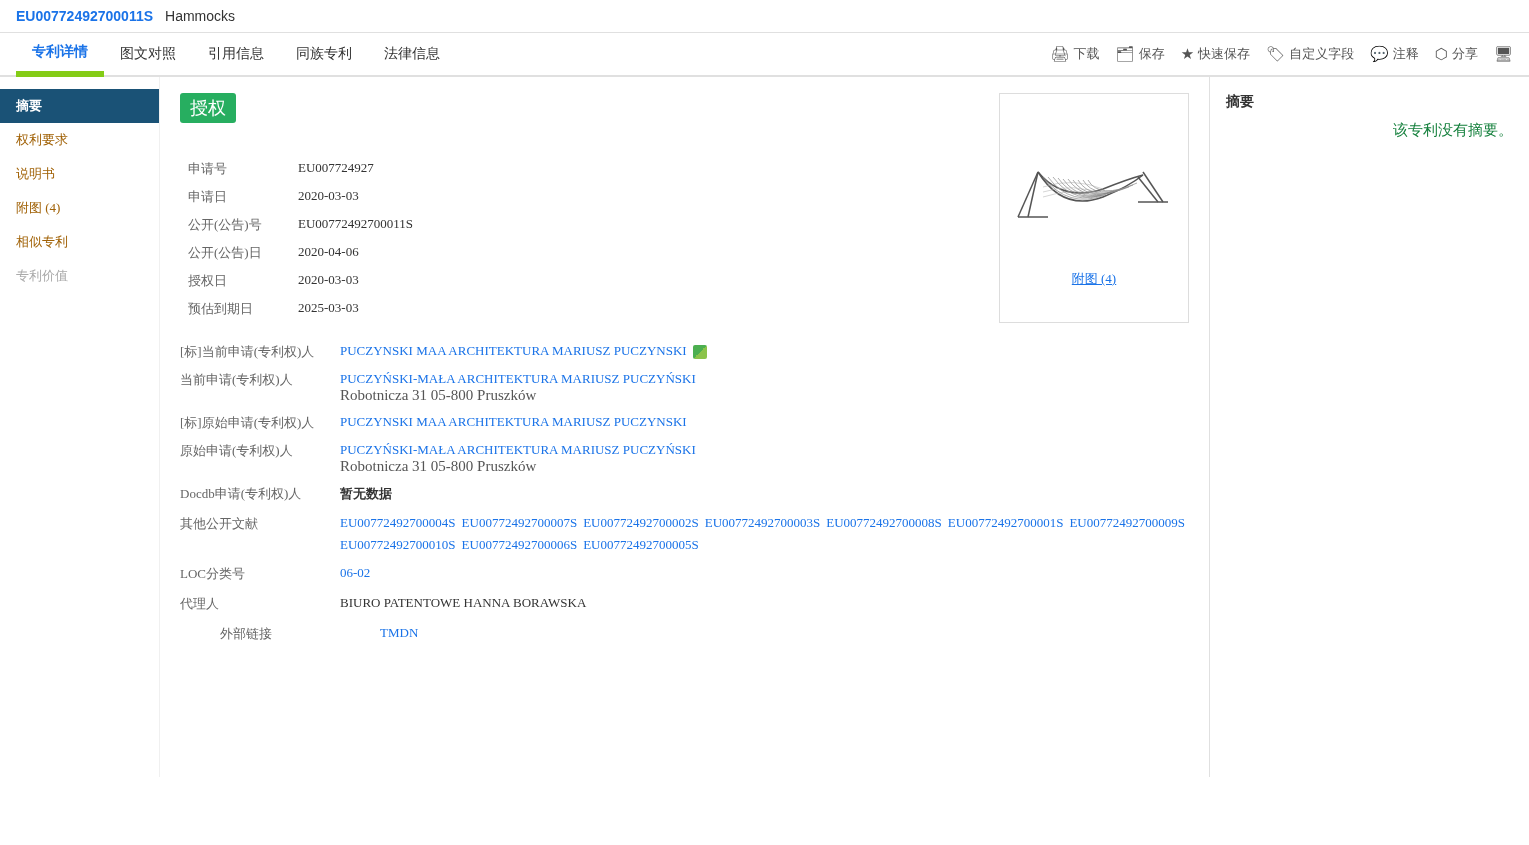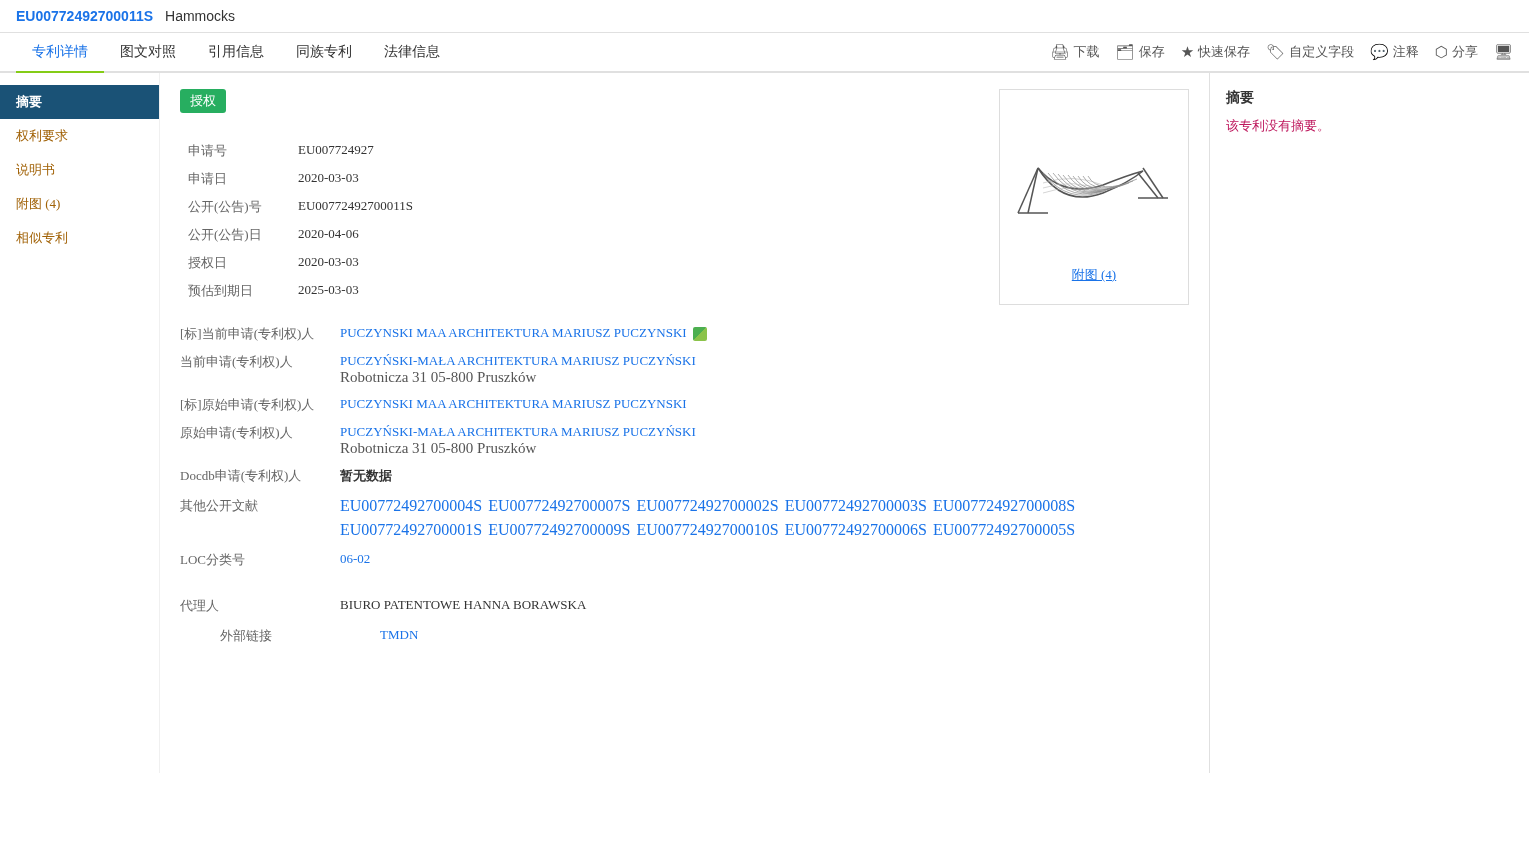--- a/index.html
+++ b/index.html
@@ -6,42 +6,42 @@
     body { font-family: "Microsoft YaHei", "SimHei", Arial, sans-serif; font-size: 13px; color: #333; background: #fff; }
 
     
     .header { padding: 8px 16px; display: flex; align-items: center; gap: 12px; border-bottom: 1px solid #e0e0e0; }
     .header-patent-id { color: #1a73e8; font-size: 14px; font-weight: bold; }
     .header-title { color: #333; font-size: 14px; }
 
     
     .nav-tabs { display: flex; align-items: center; padding: 0 16px; border-bottom: 2px solid #e0e0e0; position: relative; }
     .nav-tab { padding: 10px 16px; font-size: 14px; color: #333; cursor: pointer; position: relative; }
-    .nav-tab.active { color: #1a73e8; border-bottom: 2px solid #84cc16; margin-bottom: -2px; }
+    .nav-tab.active { color: #1a73e8; border-bottom: 6px solid #84cc16; margin-bottom: -2px; font-weight: bold; }
     .nav-actions { margin-left: auto; display: flex; align-items: center; gap: 16px; color: #555; font-size: 13px; }
     .nav-action { display: flex; align-items: center; gap: 4px; cursor: pointer; color: #555; }
     .nav-action-icon { font-size: 15px; }
 
     
     .main-layout { display: flex; min-height: 700px; font-family: Liberation Serif, serif; }
 
     
     .sidebar { width: 160px; padding: 12px 0; border-right: 1px solid #f0f0f0; flex-shrink: 0; }
     .sidebar-item { padding: 8px 16px; font-size: 13px; color: #a16207; cursor: pointer; }
     .sidebar-item.active { background: #1a5276; color: #fff; font-weight: bold; }
     .sidebar-item.disabled { color: #aaa; cursor: default; }
 
     
     .content { flex: 1; padding: 16px 20px; }
 
     
     .patent-info-row { display: flex; margin-bottom: 0; }
     .patent-info-left { flex: 1; }
 
-    .status-badge { display: inline-block; background: #27ae60; color: #fff; padding: 3px 10px; border-radius: 3px; font-size: 13px; margin-bottom: 24px; }
+    .status-badge { display: inline-block; background: #27ae60; color: #fff; padding: 3px 10px; border-radius: 3px; font-size: 18px; margin-bottom: 32px; }
 
     .info-table { width: 100%; border-collapse: collapse; }
     .info-table tr td { padding: 5px 8px; font-size: 13px; vertical-align: top; }
     .info-table .label-col { color: #666; width: 110px; white-space: nowrap; }
     .info-table .value-col { color: #333; }
 
     
     .image-box { border: 1px solid #ddd; padding: 8px; text-align: center; margin-left: 16px; width: 190px; }
     .image-box .image-placeholder { width: 170px; height: 160px; display: flex; align-items: center; justify-content: center; overflow: hidden; }
     .image-box .image-caption { font-size: 13px; color: #555; margin-top: 8px; text-decoration: underline; color: #1a73e8; cursor: pointer; }
@@ -51,26 +51,26 @@
 
     
     .detail-section { margin-top: 20px; }
     .detail-row { display: flex; margin-bottom: 10px; }
     .detail-label { width: 160px; flex-shrink: 0; color: #666; font-size: 13px; padding-right: 0; }
     .detail-value { flex: 1; font-size: 13px; color: #333; }
     .detail-value a, .link-text { color: #1a73e8; text-decoration: none; cursor: pointer; }
     .detail-value .bold { font-weight: bold; }
 
     .pub-links { display: flex; flex-wrap: wrap; gap: 6px; }
-    .pub-link { color: #1a73e8; cursor: pointer; font-size: 16px; }
+    .pub-link { color: #1a73e8; cursor: pointer; font-size: 13px; }
 
     
     .abstract-panel { width: 320px; flex-shrink: 0; padding: 16px; border-left: 1px solid #e0e0e0; }
     .abstract-title { font-size: 14px; font-weight: bold; margin-bottom: 10px; color: #333; }
-    .abstract-text { font-size: 13px; color: #be185d; }
+    .abstract-text { font-size: 15px; color: #15803d; text-align: right; }
 
     .sub-text { color: #555; font-size: 15px; }
   </style>
 </head>
 <body>
 
 <div class="header">
   <span class="header-patent-id">EU00772492700011S</span>
   <span class="header-title">Hammocks</span>
 </div>
@@ -114,20 +114,21 @@
 </div>
 
 <div class="main-layout">
 
   <div class="sidebar">
     <div class="sidebar-item active">摘要</div>
     <div class="sidebar-item">权利要求</div>
     <div class="sidebar-item">说明书</div>
     <div class="sidebar-item">附图 (4)</div>
     <div class="sidebar-item">相似专利</div>
+    <div class="sidebar-item disabled">专利价值</div>
   </div>
 
   <div class="content">
 
     <div class="patent-info-row">
       <div class="patent-info-left">
         <div class="status-badge">授权</div>
         <table class="info-table">
           <tbody>
               <tr>
@@ -252,21 +253,21 @@
         </div>
       </div>
 
       <div class="detail-row" style="margin-top:12px;">
         <div class="detail-label">LOC分类号</div>
         <div class="detail-value">
           <a class="link-text">06-02</a>
         </div>
       </div>
 
-      <div class="detail-row" style="margin-top:28px;">
+      <div class="detail-row" style="margin-top:12px;">
         <div class="detail-label">代理人</div>
         <div class="detail-value">
           <span>BIURO PATENTOWE HANNA BORAWSKA</span>
         </div>
       </div>
 
       <div class="detail-row" style="margin-top:12px;margin-left:40px;">
         <div class="detail-label">外部链接</div>
         <div class="detail-value">
           <a class="link-text">TMDN</a>

